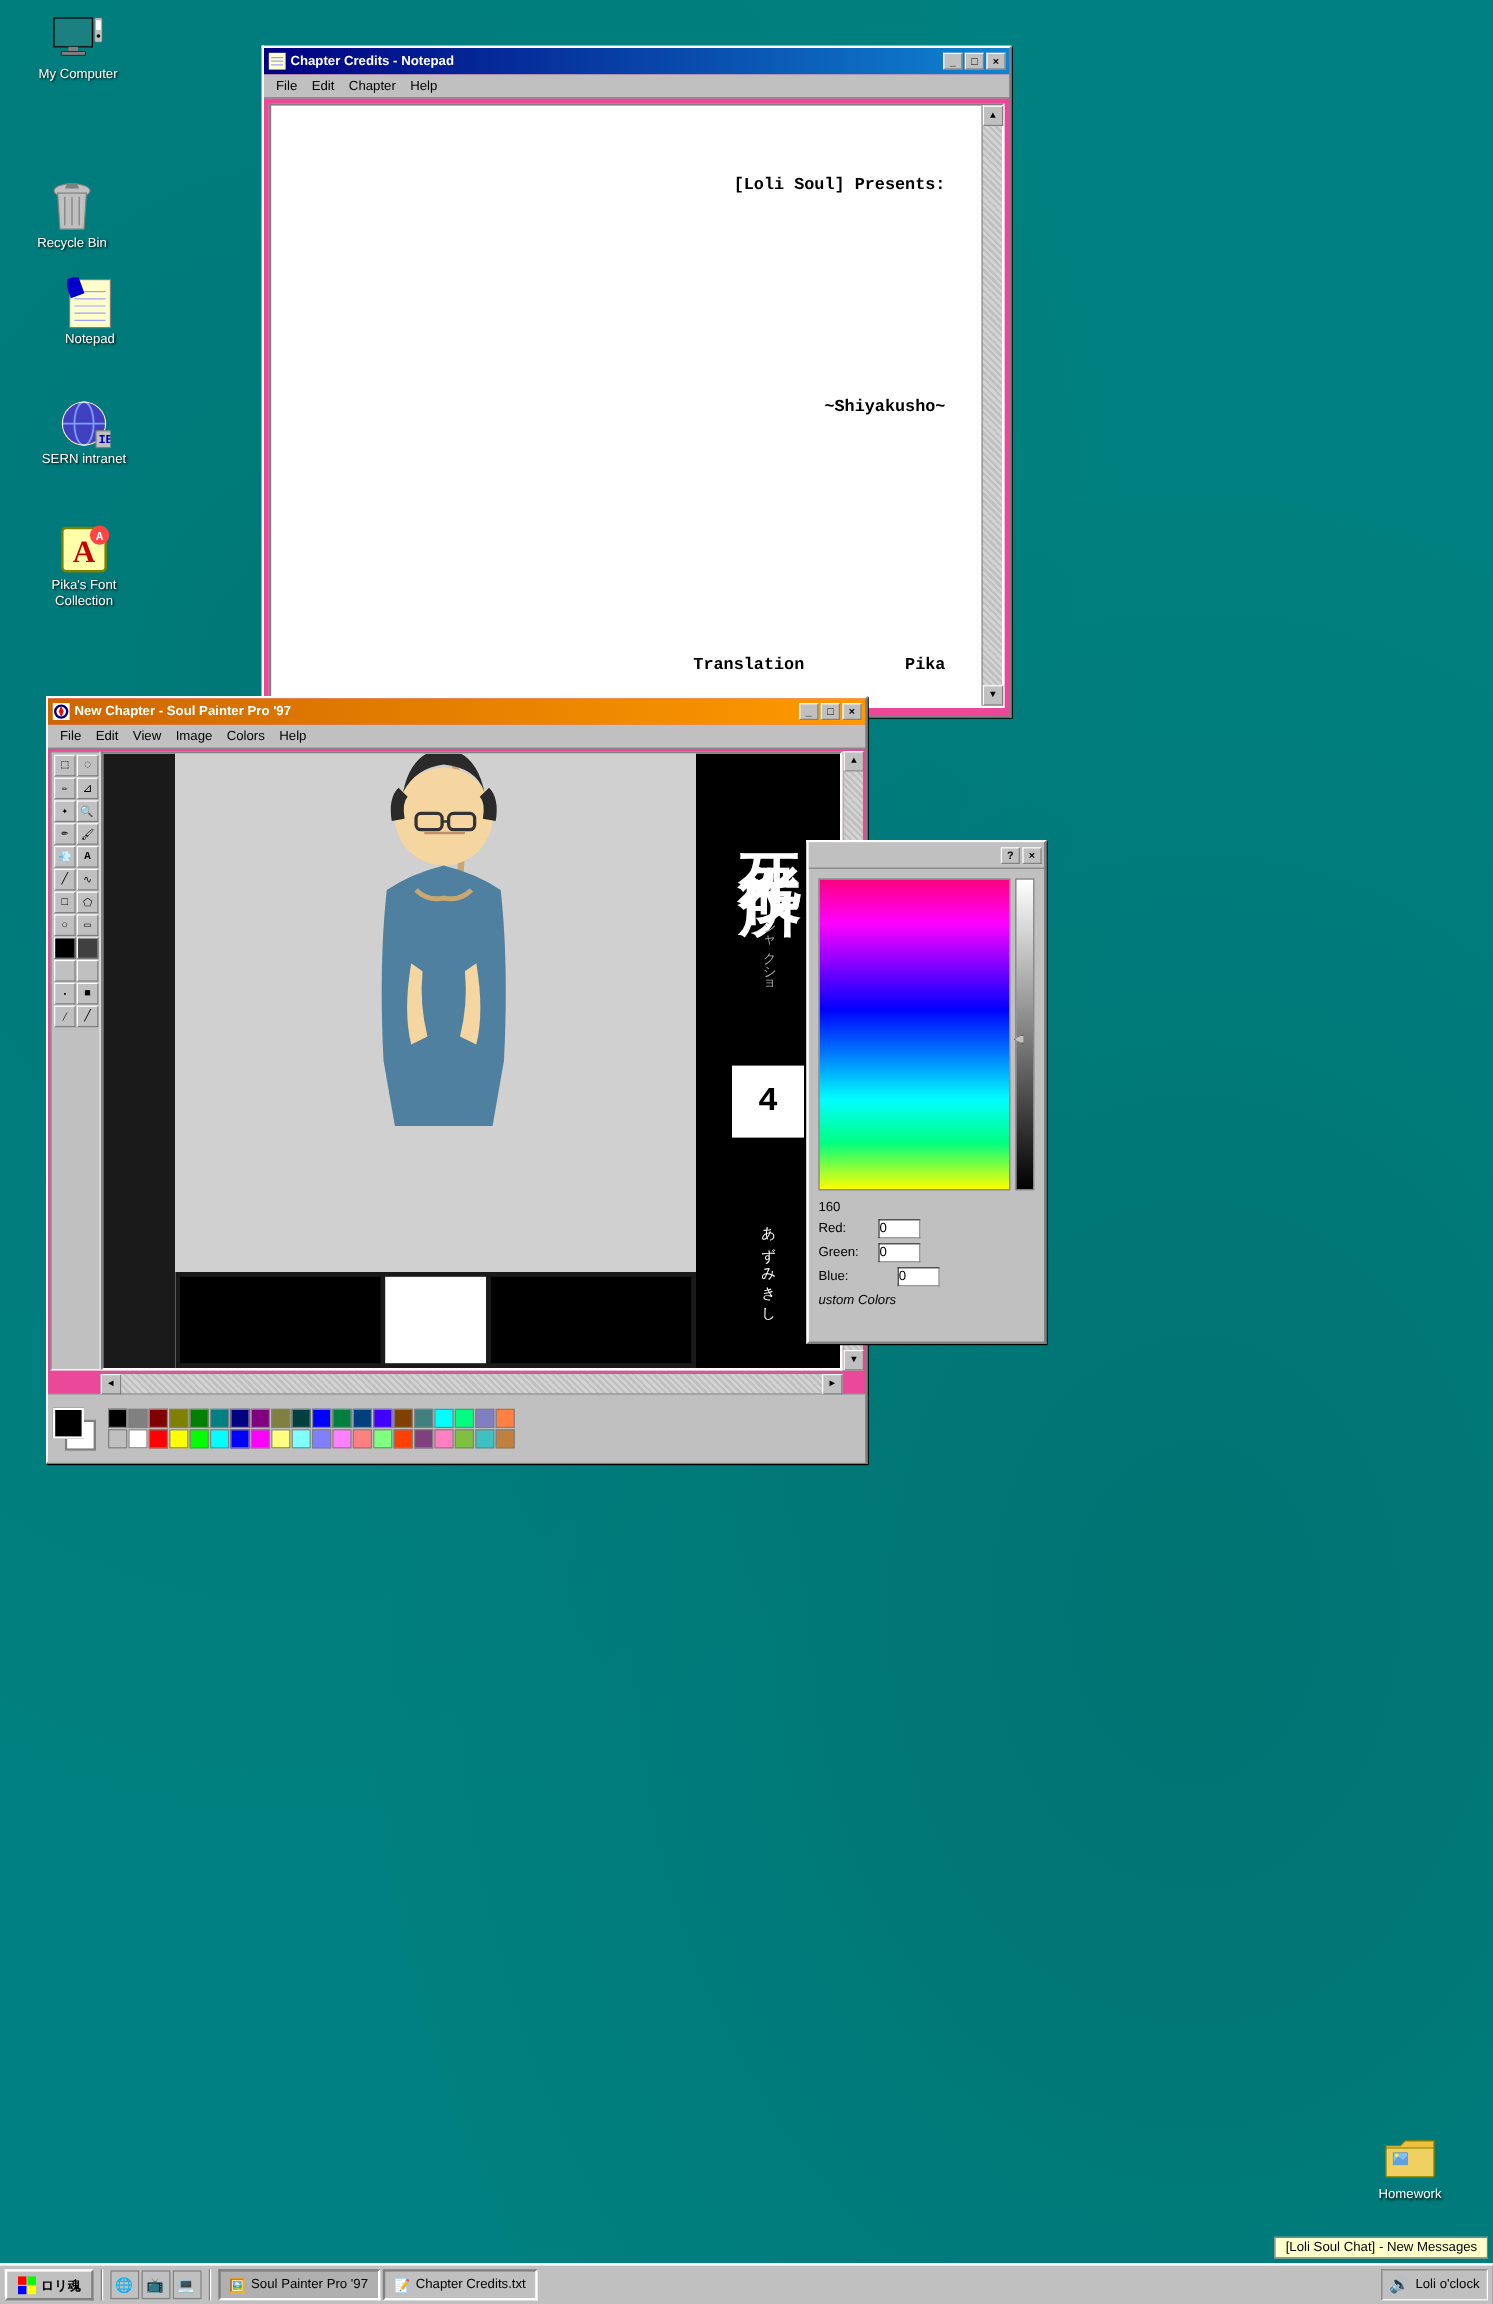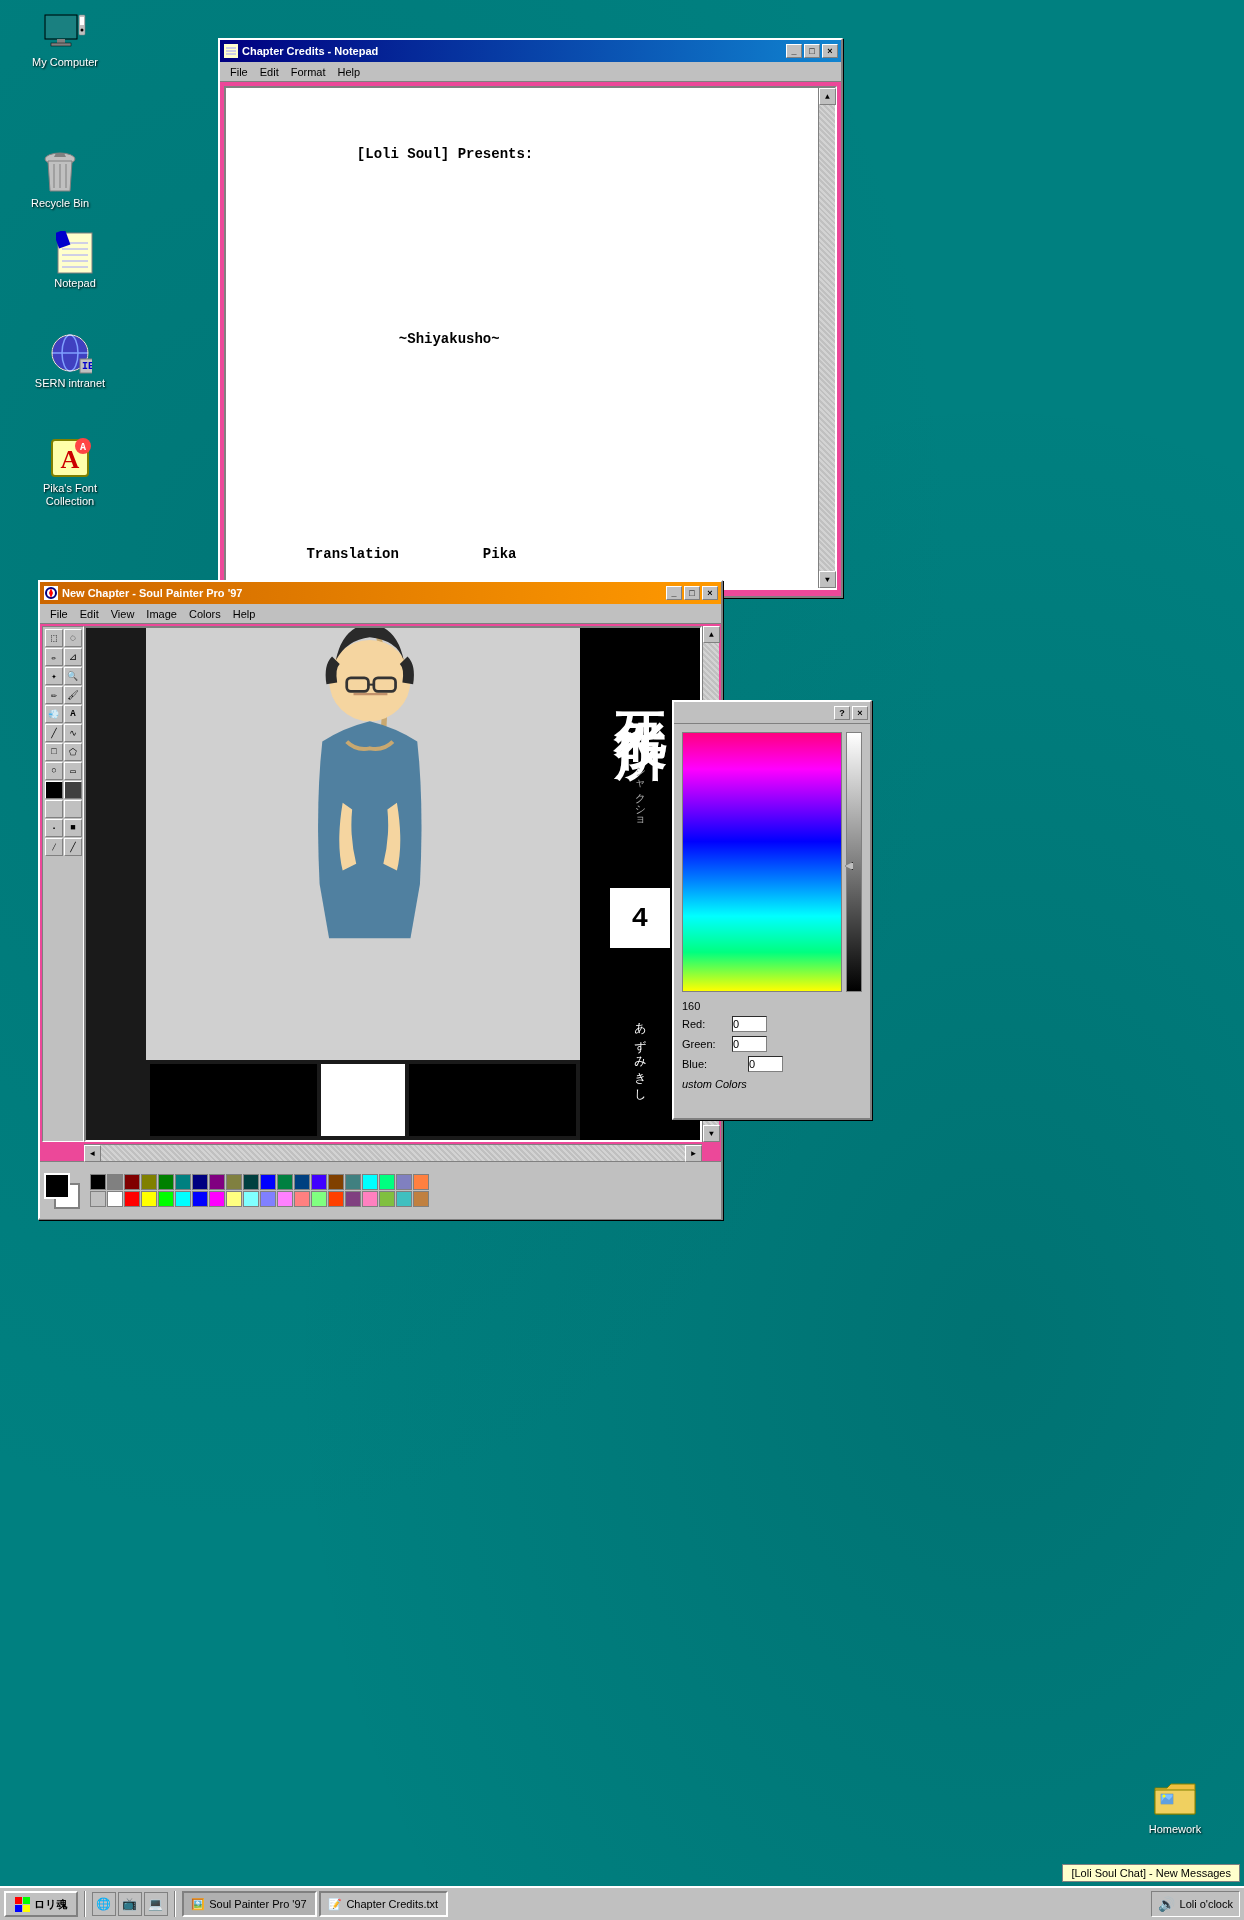--- a/index.html
+++ b/index.html
@@ -115,20 +115,21 @@
     }
     .notepad-text-area {
       flex: 1;
       padding: 20px 30px;
       font-family: 'Courier New', monospace;
       font-size: 14px;
       font-weight: bold;
       line-height: 2.2;
       overflow-y: auto;
       white-space: pre;
+      text-align: right;
     }
     .notepad-scrollbar {
       width: 17px;
       background: #c0c0c0;
       border-left: 1px solid #808080;
       display: flex;
       flex-direction: column;
     }
     .scrollbar-btn {
       width: 17px;
@@ -564,21 +565,21 @@
     </div>
     <div class="titlebar-buttons">
       <div class="titlebar-btn">_</div>
       <div class="titlebar-btn">□</div>
       <div class="titlebar-btn">×</div>
     </div>
   </div>
   <div class="win95-menubar">
     <span class="menu-item">File</span>
     <span class="menu-item">Edit</span>
-    <span class="menu-item">Format</span>
+    <span class="menu-item">Chapter</span>
     <span class="menu-item">Help</span>
   </div>
   <div class="notepad-content">
     <div class="notepad-text-area">
       <span>      [Loli Soul] Presents:</span>
       <br>
       <span></span>
       <br>
       <span>           ~Shiyakusho~</span>
       <br>

